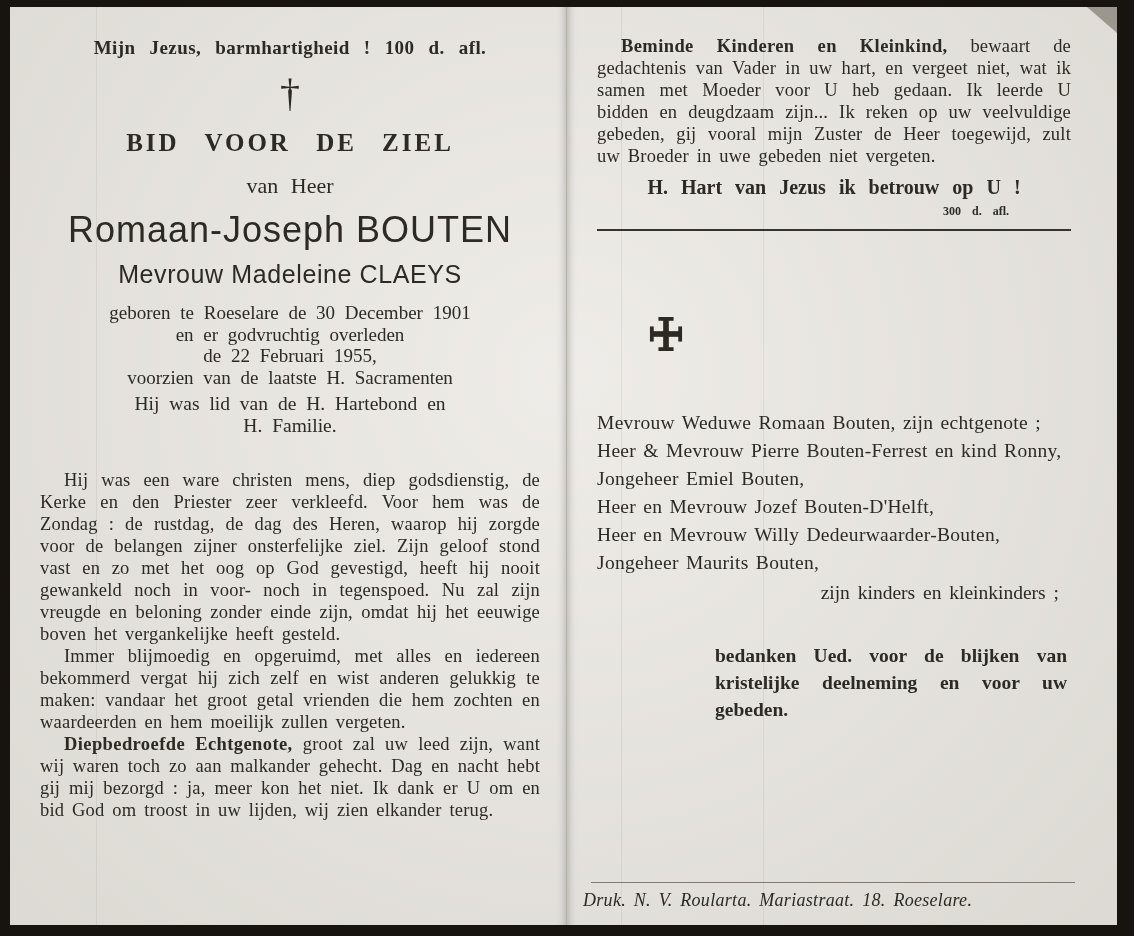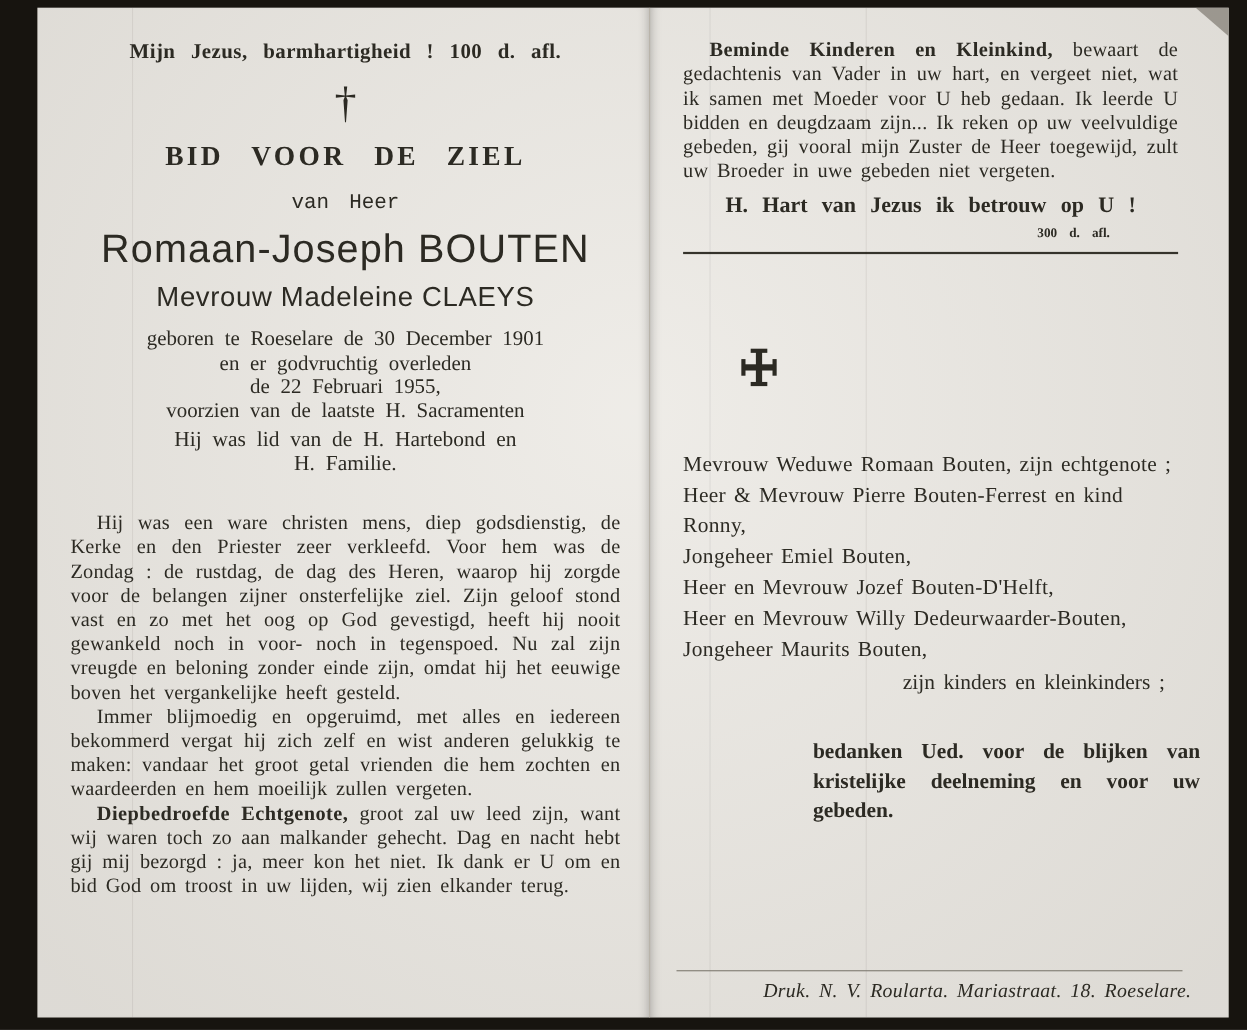--- a/index.html
+++ b/index.html
@@ -1,34 +1,34 @@
 <!DOCTYPE html>
 <html><head>
 <meta charset="utf-8">
 <style>
   html,body{margin:0;padding:0;background:#0f0d0a;}
   .scan{position:relative;width:1134px;height:936px;background:#17140f;overflow:hidden;
         font-family:"Liberation Serif", serif;color:#2c2a23;}
   .paper{position:absolute;top:7px;left:10px;right:17px;bottom:11px;background:#e9e6e0;
          display:flex;overflow:hidden;
-         background-image:radial-gradient(ellipse at 50% 40%, rgba(255,255,255,.25), rgba(0,0,0,.05) 95%);margin-left:24px;}
+         background-image:radial-gradient(ellipse at 50% 40%, rgba(255,255,255,.25), rgba(0,0,0,.05) 95%);}
   .page{position:relative;box-sizing:border-box;height:100%;overflow:hidden;}
   .page.left{width:556px;padding:30px 26px 0 30px;box-shadow:inset -8px 0 10px -8px rgba(0,0,0,.28);}
   .page.right{flex:1;padding:28px 46px 0 30px;border-left:1px solid #b9b4aa;
               box-shadow:inset 8px 0 10px -8px rgba(0,0,0,.30);}
   .fold{position:absolute;top:0;bottom:0;width:1px;background:rgba(40,35,25,.07);}
   .corner-notch{position:absolute;top:0;right:0;width:0;height:0;
                 border-top:26px solid #8f8b83;border-left:30px solid transparent;opacity:.85;}
 
   
   .invocation{margin:0;text-align:center;font-weight:700;font-size:19px;
               word-spacing:9px;letter-spacing:.4px;}
   .dagger{margin-top:12px;text-align:center;font-size:40px;line-height:44px;height:46px;font-weight:400;}
   .prayer-title{margin:12px 0 0;text-align:center;font-size:25px;letter-spacing:3px;word-spacing:16px;}
-  .small-center{margin:16px 0 0;text-align:center;font-size:19px;word-spacing:7px;font-family:Liberation Mono, monospace;}
+  .small-center{margin:16px 0 0;text-align:center;font-size:22px;word-spacing:7px;}
   .deceased-name{margin:10px 0 0;text-align:center;font-family:"Liberation Sans",sans-serif;
                  font-size:36px;letter-spacing:1px;font-weight:400;}
   .spouse-name{margin:9px 0 0;text-align:center;font-family:"Liberation Sans",sans-serif;
                font-size:25px;letter-spacing:.6px;font-weight:500;}
   .vitals{margin-top:13px;text-align:center;font-size:19px;line-height:21.5px;word-spacing:5px;}
   .membership{margin-top:5px;text-align:center;font-size:19.5px;line-height:22px;word-spacing:5px;}
   .body-block{margin-top:32px;}
   .body-par{margin:0;font-size:18.5px;line-height:22px;text-align:justify;
             word-spacing:3px;letter-spacing:.2px;text-indent:24px;}
   .body-par b{letter-spacing:.4px;}
@@ -39,21 +39,21 @@
               font-size:12px;word-spacing:8px;}
   .rule{margin-top:10px;border:0;border-top:2px solid #35332b;height:0;}
   .cross-potent{margin:84px 0 0 52px;display:block;}
   .family-list{list-style:none;margin:56px 0 0;padding:0;font-size:19.5px;
                line-height:28px;letter-spacing:.3px;word-spacing:2px;}
   .family-caption{margin:5px 0 0;text-align:right;padding-right:12px;font-size:19.5px;word-spacing:3px;}
   .families-line{margin:12px 0 0;font-size:19.5px;line-height:27px;word-spacing:4px;
                  padding-left:32px;text-indent:-32px;text-align:justify;padding-right:6px;}
   .thanks{margin:38px 0 0 118px;width:352px;font-weight:700;font-size:19.5px;
           line-height:27px;word-spacing:4px;text-align:justify;}
-  .page-footer{position:absolute;left:16px;right:34px;bottom:14px;text-align:right;}
+  .page-footer{position:absolute;left:16px;right:34px;bottom:14px;text-align:left;}
   .printer-rule{border:0;border-top:1px solid #7e7a71;margin:0 8px 7px;height:0;}
   .printer-line{margin:0;font-style:italic;font-size:18px;word-spacing:3px;letter-spacing:.3px;}
 </style>
 </head>
 <body>
 
 <div class="scan">
   <div class="paper">
 
     <section class="page left">

